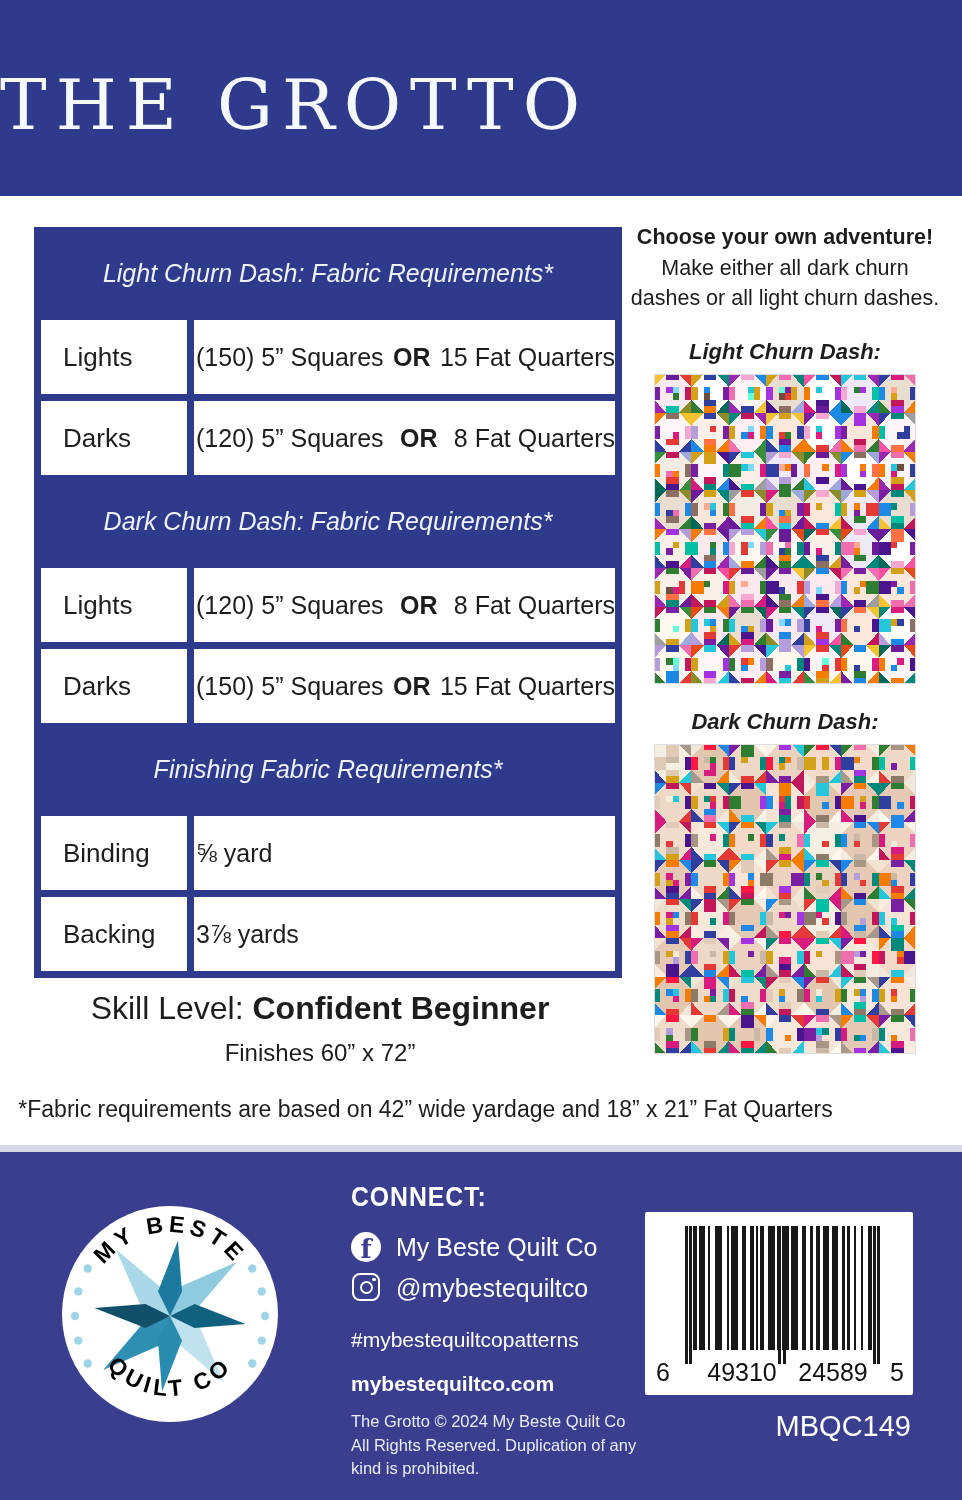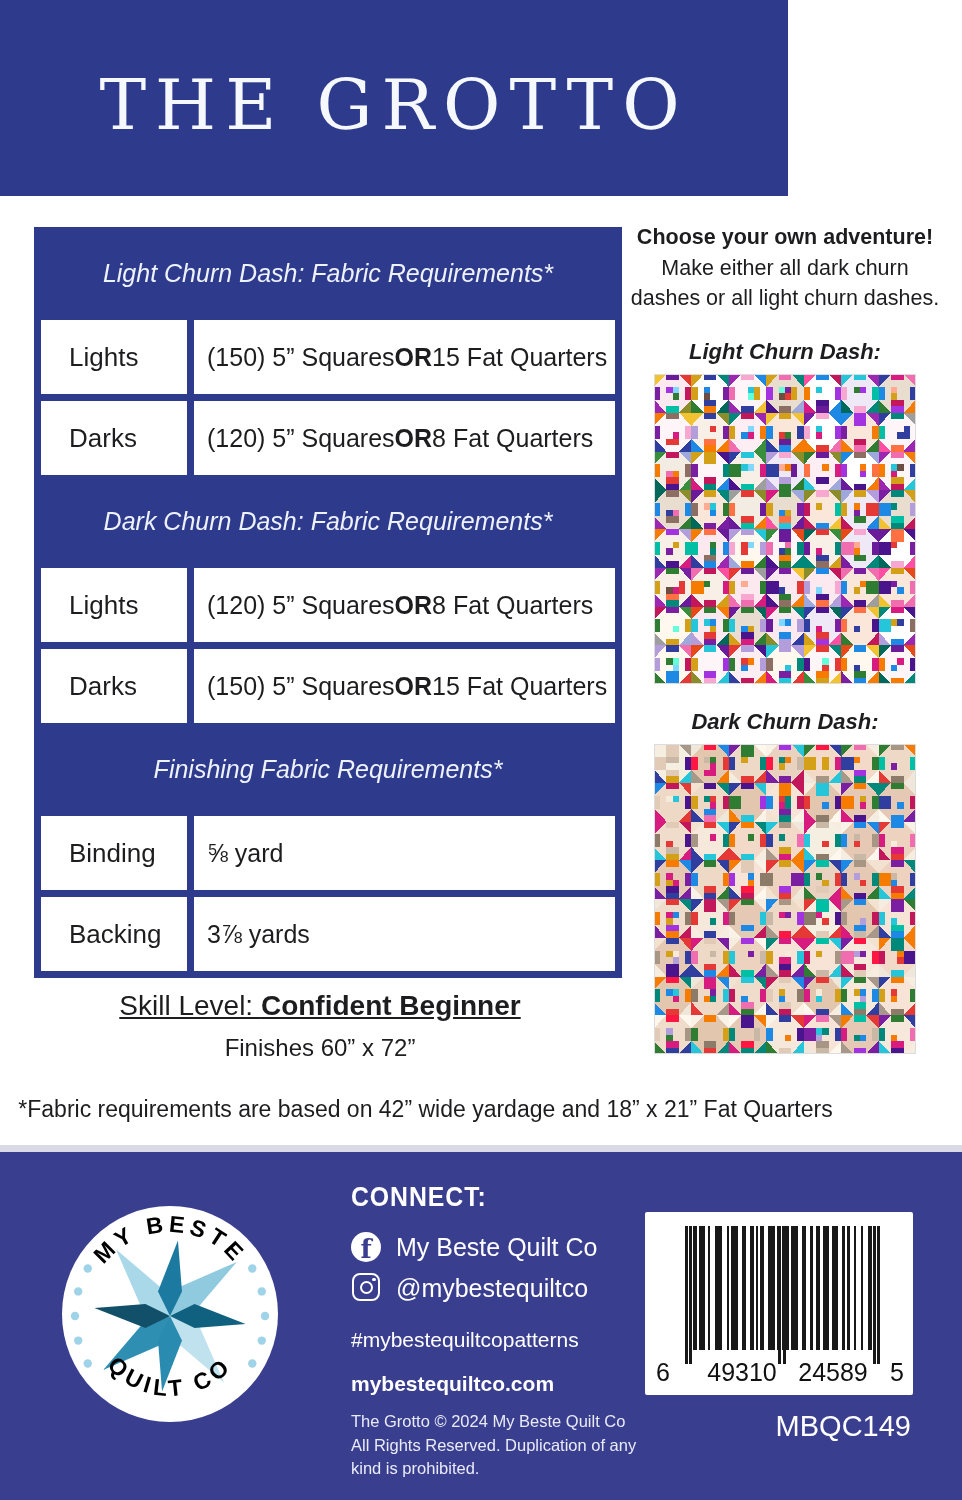--- a/index.html
+++ b/index.html
@@ -1,38 +1,38 @@
 <!DOCTYPE html>
 <html><head>
 <meta charset="utf-8">
 <style>
   html,body{margin:0;padding:0;background:#ffffff;}
   #page{position:relative;width:962px;height:1500px;overflow:hidden;background:#ffffff;
         font-family:"Liberation Sans", sans-serif;color:#1d1d1f;}
 
   
-  .hero{position:absolute;left:0;top:0;width:788px;height:196px;background:#2e3a8c;
-        display:flex;align-items:center;justify-content:center;}
+  .hero{position:absolute;left:0;top:0;width:962px;height:196px;background:#2e3a8c;
+        display:flex;align-items:center;justify-content:flex-start;}
   .hero h1{margin:0;padding-top:14px;font-family:"DejaVu Serif", serif;font-weight:400;
            font-size:70px;letter-spacing:9px;color:#f5f8fc;}
 
   
   .reqs{position:absolute;left:34px;top:227px;width:588px;background:#2e3a8c;
         padding:7px;box-sizing:border-box;display:flex;flex-direction:column;gap:7px;}
   .sec-head{height:79px;display:flex;align-items:center;justify-content:center;
             color:#eef2fb;font-size:25px;font-style:italic;}
   .req-row{display:grid;grid-template-columns:146px 1fr;gap:7px;}
   .cell{background:#ffffff;height:74px;display:flex;align-items:center;font-size:26px;}
-  .cell.lab{padding-left:28px;}
-  .cell.val{padding-left:13px;font-size:25px;}
+  .cell.lab{padding-left:22px;}
+  .cell.val{padding-left:2px;font-size:25px;justify-content:space-between;}
   .cell.val b{font-weight:bold;}
 
   
   .skill{position:absolute;left:0;top:990px;width:640px;text-align:center;}
-  .skill .l1{font-size:28px;text-decoration:underline;}
+  .skill .l1{font-size:32px;}
   .skill .l1 b{font-weight:bold;}
   .skill .l2{font-size:24px;margin-top:12px;}
   .footnote{position:absolute;left:0;top:1096px;width:851px;text-align:center;font-size:23px;}
 
   
   .rightcol{position:absolute;left:620px;top:222px;width:330px;text-align:center;}
   .rightcol .choose{font-size:21.5px;font-weight:bold;line-height:1.42;}
   .rightcol .sub{font-size:21.5px;line-height:1.42;margin:0 6px;}
   .quilt-label{font-size:22px;font-weight:bold;font-style:italic;margin-top:25px;}
   .quilt{display:block;margin:9px auto 0 auto;width:262px;height:310px;}

